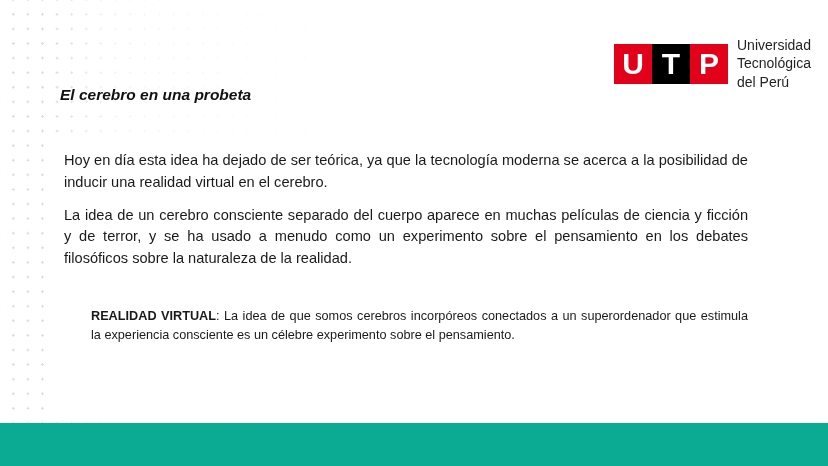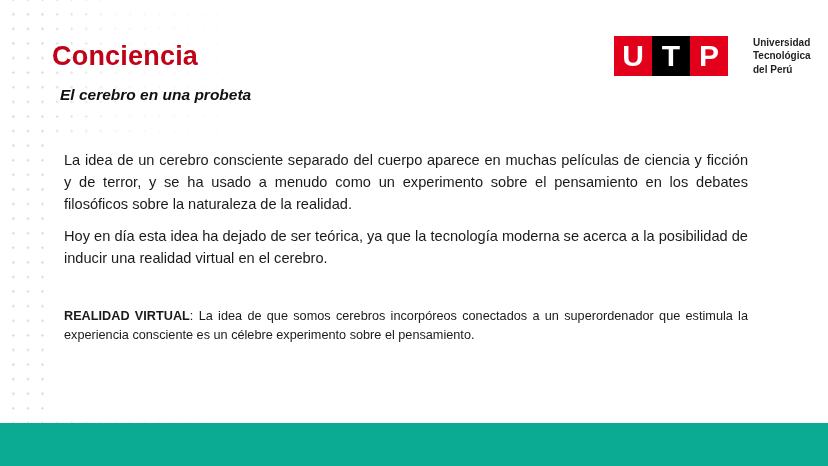--- a/index.html
+++ b/index.html
@@ -100,23 +100,23 @@
     font-size: 30px;
     font-weight: bold;
     color: #ffffff;
     font-family: "Liberation Sans", sans-serif;
     line-height: 1;
   }
   .logo-cell.red   { background: #e2001a; }
   .logo-cell.black { background: #000000; }
 
   .logo-text {
-    margin-left: 25px;
-    font-size: 10px;
-    font-weight: bold;
+    margin-left: 9px;
+    font-size: 14px;
+    font-weight: normal;
     color: #231f20;
     line-height: 1.32;
     white-space: nowrap;
   }
 
   
   .body-copy {
     position: absolute;
     left: 64px;
     top: 150px;
@@ -129,20 +129,21 @@
     text-align: justify;
     text-justify: inter-word;
     margin: 0 0 11px 0;
   }
   .para.spaced-before {
     margin-top: 37px;
   }
   .para.small {
     font-size: 12.7px;
     line-height: 19.4px;
+    margin-left: 27px;
   }
   .term {
     font-weight: bold;
   }
 
   .footer-bar {
     position: absolute;
     left: 0;
     top: 423px;
     width: 828px;
@@ -152,41 +153,40 @@
 </style>
 </head>
 <body>
 
 <div class="slide">
 
   <div class="dot-grid"></div>
   <div class="dot-fade"></div>
   <div class="copy-backdrop"></div>
 
-  <div class="title">Conciencia</div>
 
   <div class="subtitle">El cerebro en una probeta</div>
 
   <div class="logo">
     <div class="logo-mark">
       <div class="logo-cell red">U</div>
       <div class="logo-cell black">T</div>
       <div class="logo-cell red">P</div>
     </div>
     <div class="logo-text">
       <div>Universidad</div>
       <div>Tecnológica</div>
       <div>del Perú</div>
     </div>
   </div>
 
   <div class="body-copy">
+    <p class="para">Hoy en día esta idea ha dejado de ser teórica, ya que la tecnología moderna se acerca a la posibilidad de inducir una realidad virtual en el cerebro.</p>
+
     <p class="para">La idea de un cerebro consciente separado del cuerpo aparece en muchas películas de ciencia y ficción y de terror, y se ha usado a menudo como un experimento sobre el pensamiento en los debates filosóficos sobre la naturaleza de la realidad.</p>
-
-    <p class="para">Hoy en día esta idea ha dejado de ser teórica, ya que la tecnología moderna se acerca a la posibilidad de inducir una realidad virtual en el cerebro.</p>
 
     <p class="para small spaced-before">
       <span class="term">REALIDAD VIRTUAL</span><span>: La idea de que somos cerebros incorpóreos conectados a un superordenador que estimula la experiencia consciente es un célebre experimento sobre el pensamiento.</span>
     </p>
   </div>
 
   <div class="footer-bar"></div>
 
 </div>
 

